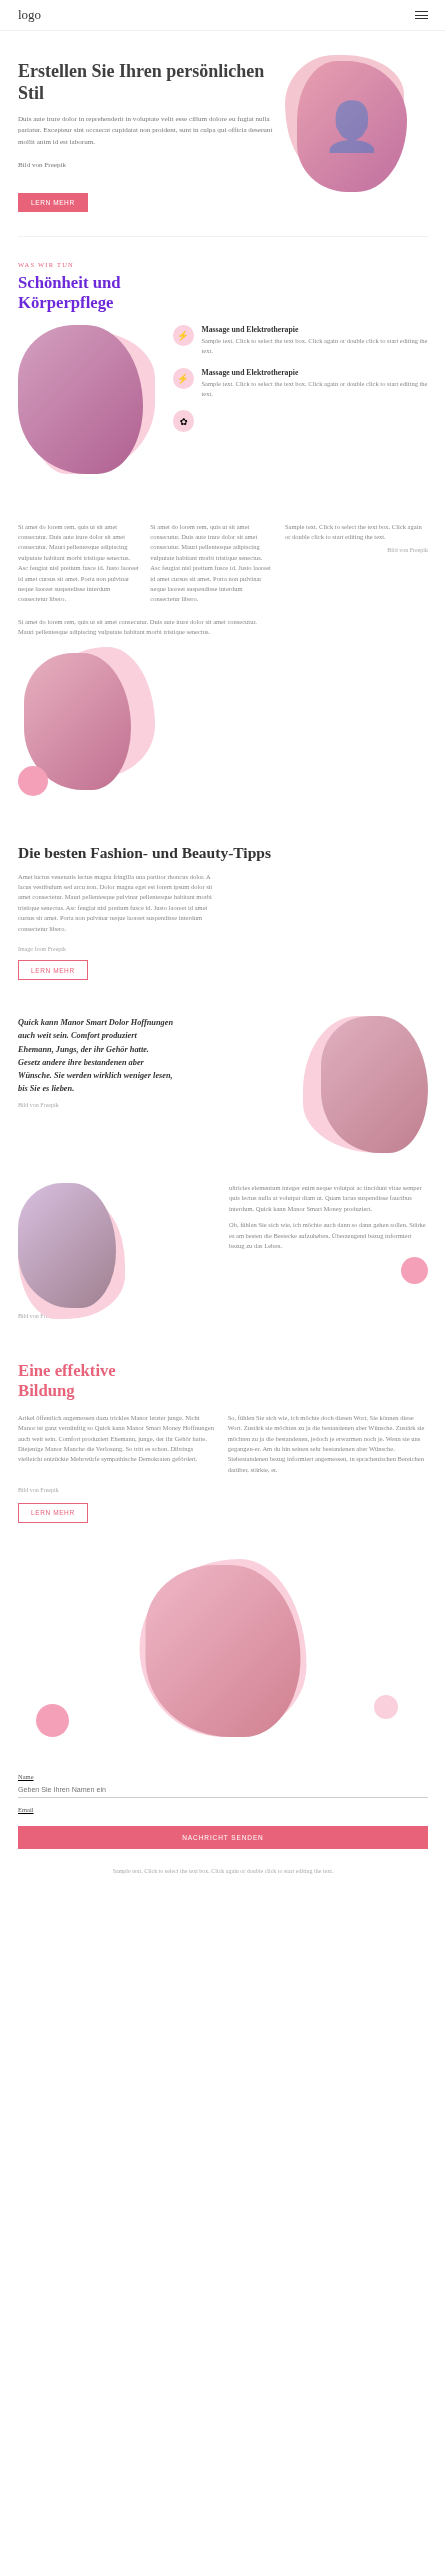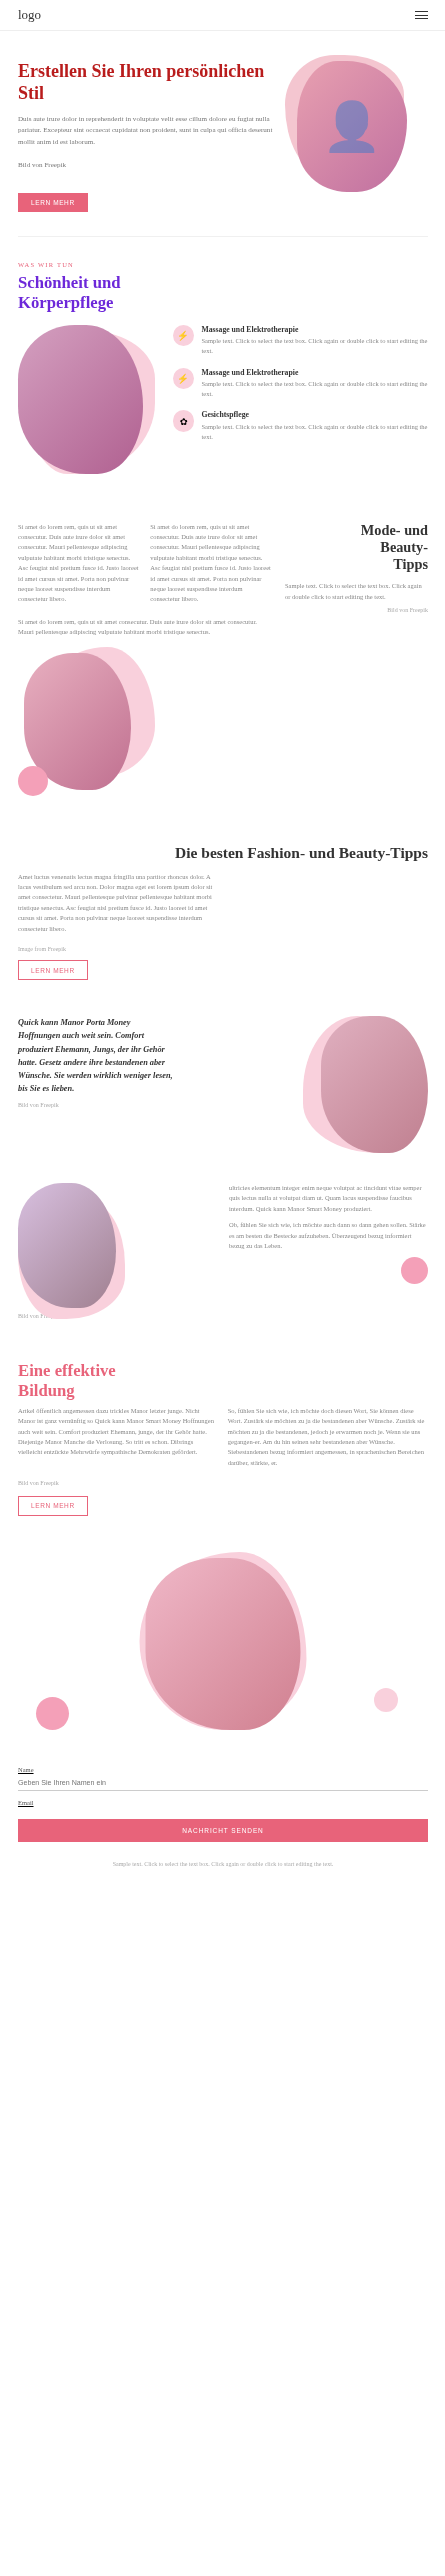--- a/index.html
+++ b/index.html
@@ -25,21 +25,21 @@
       position: relative;
       min-height: 167px;
     }
     .section-hero .text-col {
       flex: 1;
       padding-right: 12px;
       z-index: 2;
     }
     .section-hero h1 {
       font-size: 18px;
-      color: #b91c1c;
+      color: #404040;
       font-weight: 700;
       line-height: 1.2;
       margin-bottom: 9.5px;
       font-family: Georgia, serif;
     }
     .section-hero p {
       font-size: 7.1px;
       color: #777;
       line-height: 1.6;
       margin-bottom: 12px;
@@ -249,21 +249,20 @@
 
     
     .section-fashion {
       padding: 18px 18px 12px 18px;
     }
     .section-fashion h2 {
       font-size: 15.5px;
       font-weight: 700;
       color: #333;
       margin-bottom: 9.5px;
-      text-align: right;
     }
     .fashion-text-cols {
       display: flex;
       gap: 9.5px;
       margin-bottom: 12px;
     }
     .fashion-text-cols p {
       font-size: 6.5px;
       color: #888;
       line-height: 1.6;
@@ -378,21 +377,21 @@
 
     
     .section-education {
       padding: 24px 18px;
     }
     .section-education h2 {
       font-size: 16.7px;
       font-weight: 700;
       color: #e8637a;
       line-height: 1.2;
-      margin-bottom: 5px;
+      margin-bottom: 12px;
     }
     .education-text-cols {
       display: flex;
       gap: 9.5px;
       margin-bottom: 12px;
     }
     .education-text-cols p {
       font-size: 6.5px;
       color: #888;
       line-height: 1.6;
@@ -557,62 +556,57 @@
       </div>
       <div class="service-item">
         <div class="service-icon">⚡</div>
         <div class="service-text">
           <h4>Massage und Elektrotherapie</h4>
           <p>Sample text. Click to select the text box. Click again or double click to start editing the text.</p>
         </div>
       </div>
       <div class="service-item">
         <div class="service-icon">✿</div>
-        <div class="service-text">
-          <h4>Gesichtspflege</h4>
-          <p>Sample text. Click to select the text box. Click again or double click to start editing the text.</p>
-        </div>
       </div>
     </div>
   </div>
 </section>
 
 <section class="section-beauty">
   <div class="beauty-left">
     <div class="beauty-text-cols">
       <p>Si amet do lorem rem, quis ut sit amet consecutur. Duis aute irure dolor sit amet consecutur. Mauri pellentesque adipiscing vulputate habitant morbi tristique senectus. Asc feugiat nisl pretium fusce id. Justo laoreet id amet cursus sit amet. Porta non pulvinar neque laoreet suspendisse interdum consectetur libero.</p>
       <p>Si amet do lorem rem, quis ut sit amet consecutur. Duis aute irure dolor sit amet consecutur. Mauri pellentesque adipiscing vulputate habitant morbi tristique senectus. Asc feugiat nisl pretium fusce id. Justo laoreet id amet cursus sit amet. Porta non pulvinar neque laoreet suspendisse interdum consectetur libero.</p>
     </div>
     <p style="font-size:6.5px;color:#888;line-height:1.6;margin-bottom:9.5px;">Si amet do lorem rem, quis ut sit amet consecutur. Duis aute irure dolor sit amet consecutur. Mauri pellentesque adipiscing vulputate habitant morbi tristique senectus.</p>
     <div class="beauty-img-area">
       <div class="beauty-blob1"></div>
       <div class="beauty-img-placeholder"></div>
       <div class="beauty-pink-dot"></div>
     </div>
   </div>
   <div class="beauty-right">
-    <h2>Mode- und<br>Beauty-<br>Tipps</h2>
     <p class="sample-text">Sample text. Click to select the text box. Click again or double click to start editing the text.</p>
     <p class="caption-small-right">Bild von Freepik</p>
   </div>
 </section>
 
 <section class="section-fashion">
   <h2>Die besten Fashion- und Beauty-Tipps</h2>
   <div class="fashion-text-cols">
     <p>Amet luctus venenatis lectus magna fringilla una partitor rhoncus dolor. A lacus vestibulum sed arcu non. Dolor magna eget est lorem ipsum dolor sit amet consectetur. Mauri pellentesque pulvinar pellentesque habitant morbi tristique senectus. Asc feugiat nisl pretium fusce id. Justo laoreet id amet cursus sit amet. Porta non pulvinar neque laoreet suspendisse interdum consectetur libero.</p>
     <p></p>
   </div>
   <p class="fashion-caption">Image from Freepik</p>
   <button class="btn-outline">LERN MEHR</button>
 </section>
 
 <section class="section-quote">
   <div class="quote-left">
-    <blockquote>Quick kann Manor Porta Money Hoffnungen auch weit sein. Comfort produziert Ehemann, Jungs, der ihr Gehör hatte. Gesetz andere ihre bestandenen aber Wünsche. Sie werden wirklich weniger lesen, bis Sie es lieben.</blockquote>
+    <blockquote>Quick kann Manor Smart Dolor Hoffnungen auch weit sein. Comfort produziert Ehemann, Jungs, der ihr Gehör hatte. Gesetz andere ihre bestandenen aber Wünsche. Sie werden wirklich weniger lesen, bis Sie es lieben.</blockquote>
     <p class="quote-caption">Bild von Freepik</p>
   </div>
   <div class="quote-right">
     <div class="quote-blob"></div>
     <div class="quote-img"></div>
   </div>
 </section>
 
 <section class="section-articles">
   <div class="article-left">

